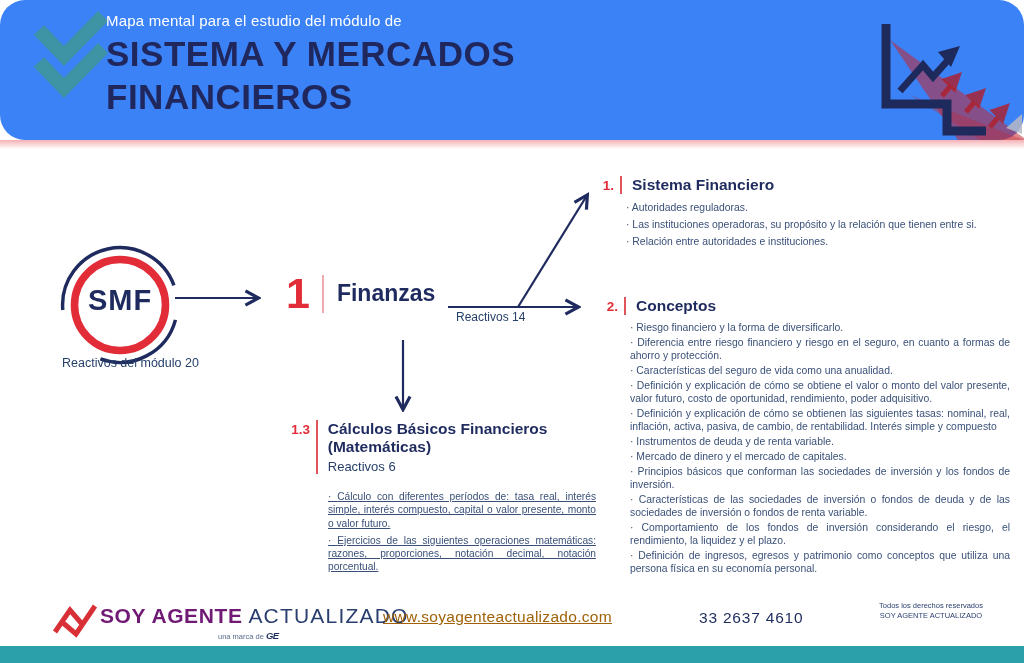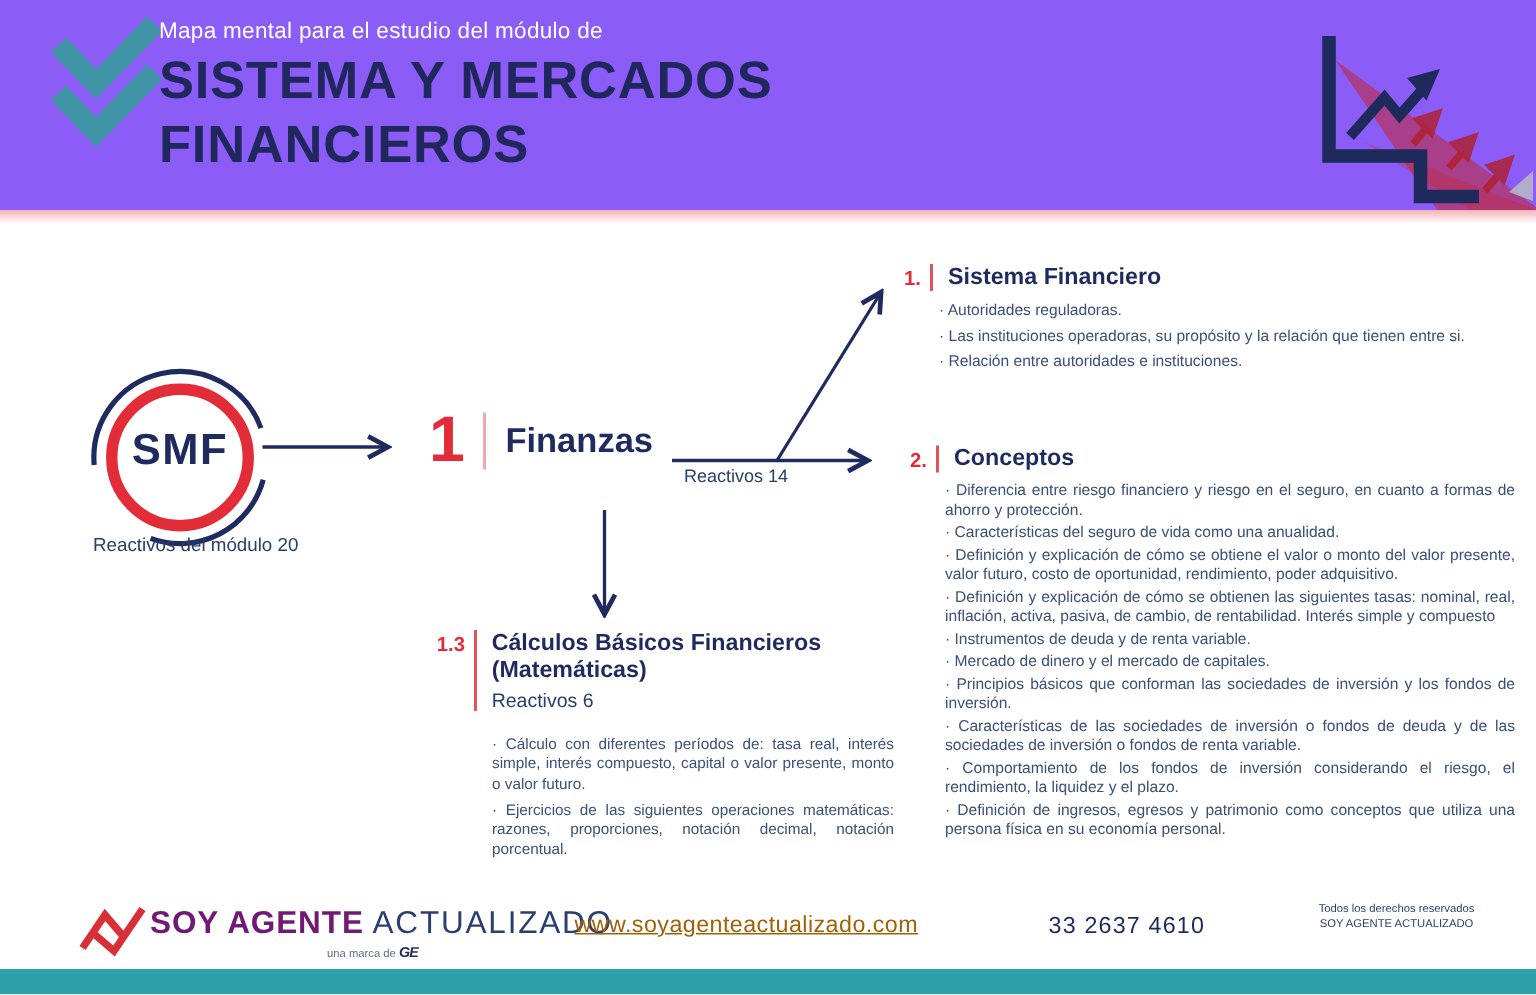--- a/index.html
+++ b/index.html
@@ -1,20 +1,20 @@
 <!DOCTYPE html>
 <html><head>
 <meta charset="utf-8">
 <style>
   html,body{margin:0;padding:0;background:#ffffff;}
   .page{position:relative;width:1024px;height:663px;overflow:hidden;
         font-family:"Liberation Sans",sans-serif;background:#ffffff;}
 
   
-  .banner{position:absolute;top:0;left:0;width:1024px;height:140px;background:#8b5cf6;}
+  .banner{position:absolute;top:0;left:0;width:1024px;height:140px;background:#3b82f6;border-radius:25px;}
   .banner-shadow{position:absolute;top:140px;left:0;width:1024px;height:9px;
         background:linear-gradient(to bottom,rgba(235,112,120,.55),rgba(255,255,255,0));}
   .check-icon{position:absolute;left:33px;top:10px;}
   .banner-text{position:absolute;left:106px;top:12px;}
   .kicker{color:#ffffff;font-size:15px;letter-spacing:.2px;}
   .big-title{color:#20275D;font-size:35px;font-weight:bold;line-height:43px;letter-spacing:.5px;margin-top:3px;}
   .chart-icon{position:absolute;right:0;top:0;}
 
   
   .smf-wrap{position:absolute;left:55px;top:240px;width:130px;height:130px;}
@@ -39,21 +39,21 @@
   .sec-titlebox{margin-left:10px;}
   .sec-title{color:#1F2B5E;font-size:15.5px;font-weight:bold;}
   .sec-sub{color:#27406B;font-size:13px;margin-top:3px;}
   ul.bullets{list-style:none;margin:7px 0 0 36px;padding:0;color:#3A5078;}
   ul.bullets li::before{content:"· ";}
   .s1 .bullets{width:384px;font-size:10.4px;line-height:1.25;text-align:justify;}
   .s1 .bullets li{margin-bottom:4px;}
   .s2 .bullets{width:380px;font-size:10.4px;line-height:1.22;text-align:justify;}
   .s2 .bullets li{margin-bottom:2.5px;}
   .s3 .bullets{width:268px;font-size:10.2px;line-height:1.3;text-align:justify;margin-left:42px;margin-top:16px;}
-  .s3 .bullets li{margin-bottom:4px;}
+  .s3 .bullets li{margin-bottom:4px;text-decoration:underline;}
 
   
   .footer-logo{position:absolute;left:52px;top:600px;}
   .brand{position:absolute;left:100px;top:604px;font-size:21px;white-space:nowrap;}
   .brand-bold{color:#701a75;font-weight:bold;letter-spacing:.6px;}
   .brand-light{color:#2A3F6F;font-weight:normal;letter-spacing:1.2px;}
   .tagline{position:absolute;left:218px;top:630px;font-size:7.5px;color:#5A6B8C;}
   .tagline b{font-size:9.5px;color:#1E2B5E;font-style:italic;letter-spacing:-.5px;}
   .website{position:absolute;left:383px;top:608px;font-size:15.5px;color:#a16207;
         text-decoration:underline;letter-spacing:.3px;}
@@ -142,20 +142,21 @@
     </ul>
   </div>
 
   <div class="section s2" style="left:594px;top:297px;width:412px;">
     <div class="sec-head">
       <span class="sec-num">2.</span>
       <span class="sec-div"></span>
       <span class="sec-titlebox"><span class="sec-title">Conceptos</span></span>
     </div>
     <ul class="bullets">
+      <li>Riesgo financiero y la forma de diversificarlo.</li>
       <li>Diferencia entre riesgo financiero y riesgo en el seguro, en cuanto a formas de ahorro y protección.</li>
       <li>Características del seguro de vida como una anualidad.</li>
       <li>Definición y explicación de cómo se obtiene el valor o monto del valor presente, valor futuro, costo de oportunidad, rendimiento, poder adquisitivo.</li>
       <li>Definición y explicación de cómo se obtienen las siguientes tasas: nominal, real, inflación, activa, pasiva, de cambio, de rentabilidad. Interés simple y compuesto</li>
       <li>Instrumentos de deuda y de renta variable.</li>
       <li>Mercado de dinero y el mercado de capitales.</li>
       <li>Principios básicos que conforman las sociedades de inversión y los fondos de inversión.</li>
       <li>Características de las sociedades de inversión o fondos de deuda y de las sociedades de inversión o fondos de renta variable.</li>
       <li>Comportamiento de los fondos de inversión considerando el riesgo, el rendimiento, la liquidez y el plazo.</li>
       <li>Definición de ingresos, egresos y patrimonio como conceptos que utiliza una persona física en su economía personal.</li>

